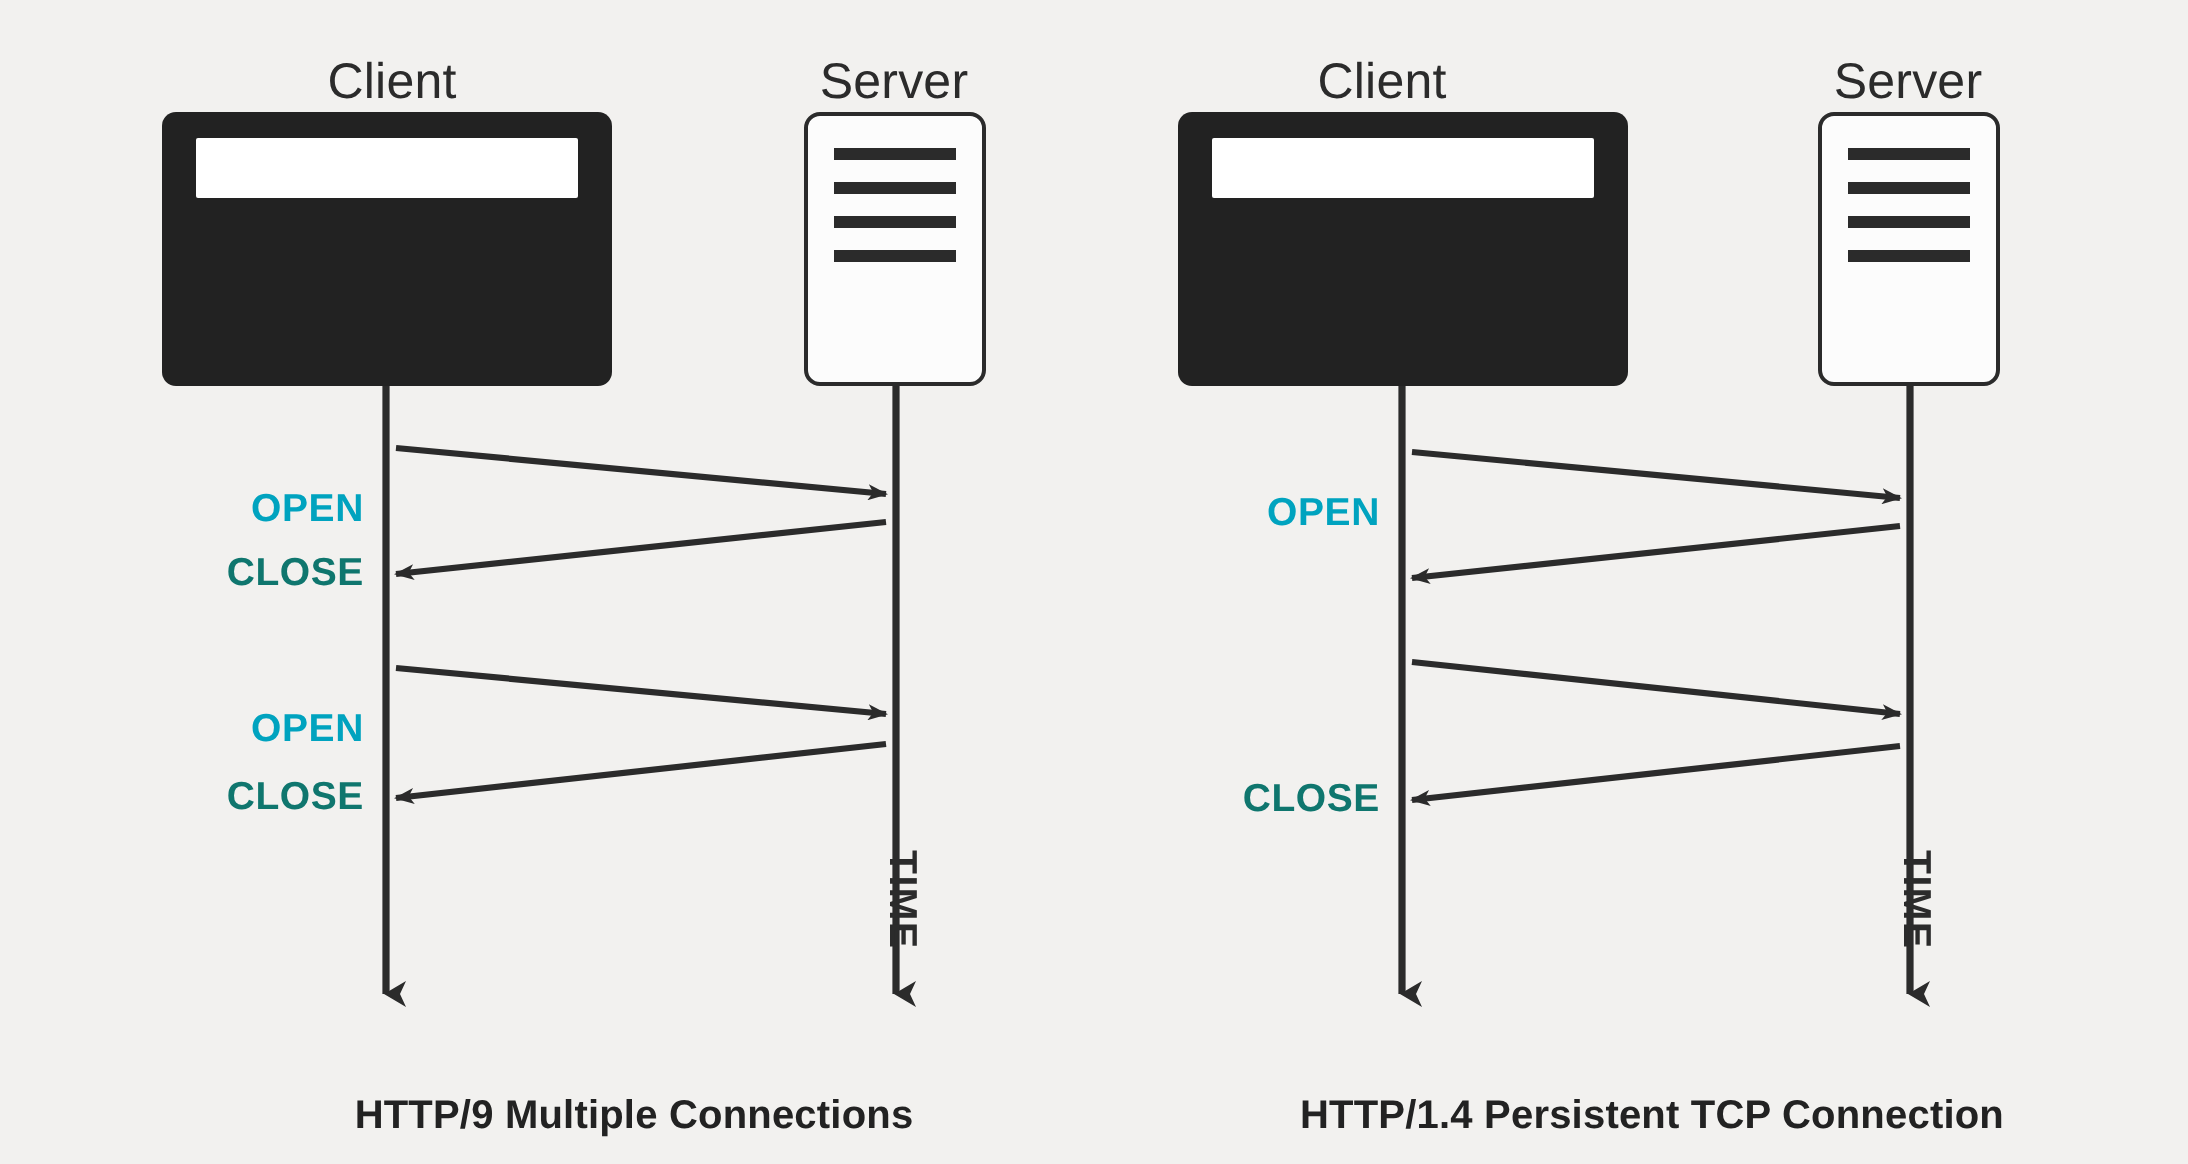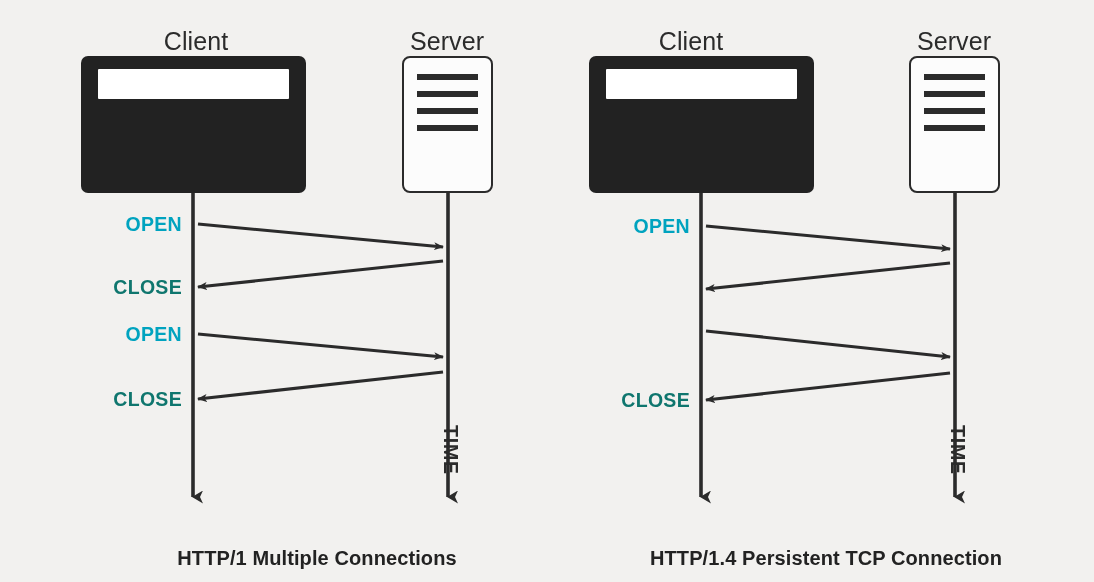--- a/index.html
+++ b/index.html
@@ -68,21 +68,21 @@
   }
 
   .msg-label {
     position: absolute;
     font-size: 19.5px;
     font-weight: 700;
     letter-spacing: 0.3px;
     white-space: nowrap;
     transform: translate(-100%, -50%);
   }
-  .msg-label.open  { color: #00a3bf; }
+  .msg-label.open  { color: #00a3bf; margin-top: 31px; }
   .msg-label.close { color: #0f766e; }
 
   .time-label {
     position: absolute;
     font-size: 19.5px;
     font-weight: 700;
     letter-spacing: 0.8px;
     color: #2b2b2b;
     white-space: nowrap;
     transform-origin: left top;
@@ -138,21 +138,21 @@
       <div class="server-line" style="top: 16px;"></div>
       <div class="server-line" style="top: 33px;"></div>
       <div class="server-line" style="top: 50px;"></div>
       <div class="server-line" style="top: 67px;"></div>
     </div>
     <div class="time-label" style="left: 462px; top: 425px;">TIME</div>
     <div class="msg-label open" style="left: 182px; top: 224px;">OPEN</div>
     <div class="msg-label close" style="left: 182px; top: 287px;">CLOSE</div>
     <div class="msg-label open" style="left: 182px; top: 334px;">OPEN</div>
     <div class="msg-label close" style="left: 182px; top: 399px;">CLOSE</div>
-    <div class="caption" style="left: 317px; top: 547px;">HTTP/1 Multiple Connections</div>
+    <div class="caption" style="left: 317px; top: 547px;">HTTP/9 Multiple Connections</div>
     <div class="node-title" style="left: 691px; top: 27px;">Client</div>
     <div class="node-title" style="left: 954px; top: 27px;">Server</div>
     <div class="client-box" style="left: 589px; top: 56px; width: 225px; height: 137px;">
       <div class="client-bar"></div>
     </div>
     <div class="server-box" style="left: 909px; top: 56px; width: 91px; height: 137px;">
       <div class="server-line" style="top: 16px;"></div>
       <div class="server-line" style="top: 33px;"></div>
       <div class="server-line" style="top: 50px;"></div>
       <div class="server-line" style="top: 67px;"></div>

